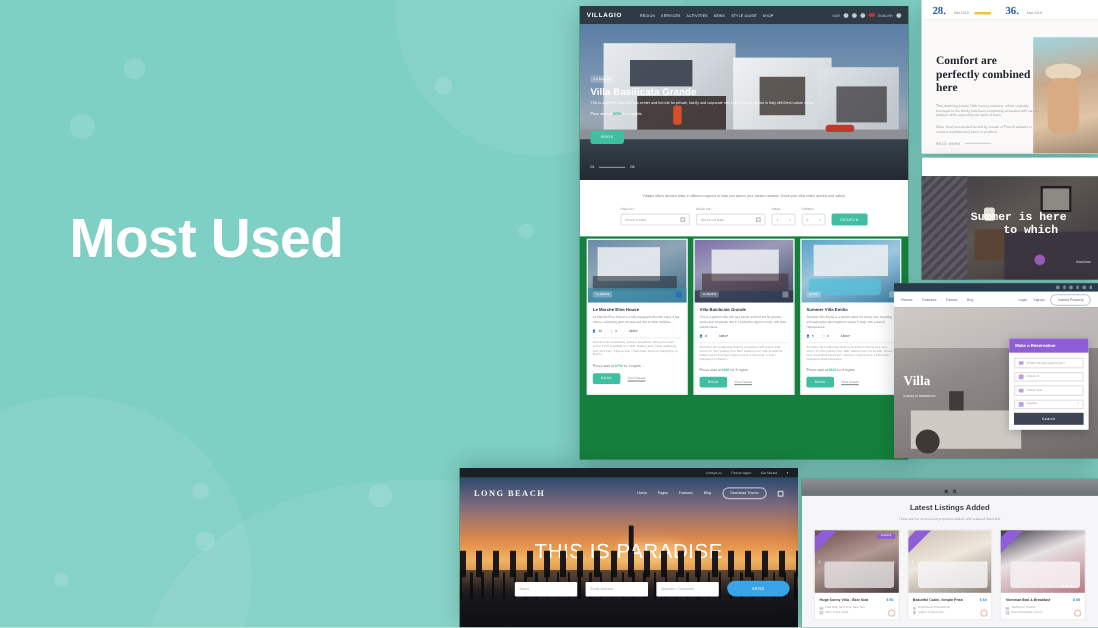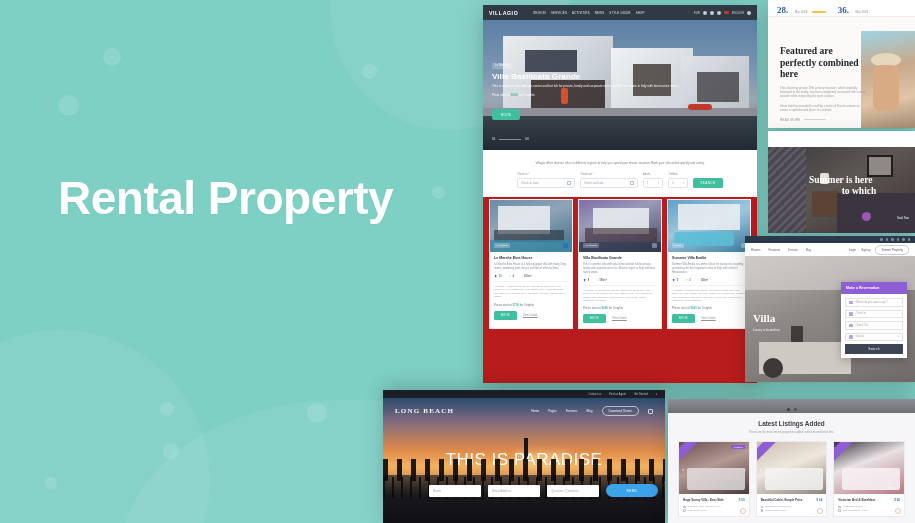--- a/index.html
+++ b/index.html
@@ -39,21 +39,21 @@
     font-size: 46px;
     line-height: 60px;
     font-weight: 700;
     letter-spacing: -0.5px;
     text-shadow: 0 1px 2px rgba(0,0,0,0.04);
     z-index: 5;
   }
   .headline div { white-space: nowrap; }
 
   
-  .shot { position: absolute; background: #b91c1c; overflow: hidden; }
+  .shot { position: absolute; background: #15803d; overflow: hidden; }
   .shot-main {
     left: 483px; top: 5px; width: 274px; height: 378px;
     box-shadow: 0 6px 22px rgba(0,0,0,0.22);
   }
   .vg-nav {
     height: 15px; background: #2f3a45; display: flex; align-items: center;
     padding: 0 6px; gap: 5px;
   }
   .vg-logo { color:#fff; font-size: 5.2px; font-weight: 700; letter-spacing: .6px; }
   .vg-menu { display:flex; gap:5px; margin-left: 10px; }
@@ -175,21 +175,21 @@
   .rm-top { height:16px; background:#fff; }
   .rm-img { height:86px; position:relative;
     background: linear-gradient(150deg,#3b3a3f 0%, #5d5753 45%, #3a3335 100%); }
   .rm-curtain{position:absolute;left:0;top:0;width:38px;height:100%;
     background: repeating-linear-gradient(135deg,#4a4750 0 3px,#5e5a63 3px 6px);}
   .rm-frame{position:absolute;right:22px;top:8px;width:26px;height:22px;border:2px solid #1f1d20;background:#8d8a86;}
   .rm-lamp{position:absolute;left:52px;top:26px;width:9px;height:11px;background:#e6e1d4;border-radius:2px;}
   .rm-table{position:absolute;left:44px;top:44px;width:26px;height:26px;background:#5a4436;}
   .rm-bed{position:absolute;right:0;bottom:0;width:78px;height:40px;background:#3b3540;}
   .rm-txt{position:absolute;right:6px;top:28px;width:100px;text-align:left;}
-  .rm-h{font-family:Liberation Serif, serif;font-size:9.5px;font-weight:700;color:#fff;line-height:11px;}
+  .rm-h{font-family:Liberation Mono, monospace;font-size:9.5px;font-weight:700;color:#fff;line-height:11px;}
   .rm-h .l2{display:block;text-align:center;}
   .rm-dot{position:absolute;right:44px;bottom:12px;width:9px;height:9px;border-radius:50%;background:#9b59b6;}
   .rm-dot-lab{position:absolute;right:6px;bottom:13px;font-size:2.6px;color:rgba(255,255,255,.9);}
 
   
   .shot-rl {
     left: 745px; top: 236px; width: 170px; height: 146px;
     box-shadow: 0 4px 16px rgba(0,0,0,0.2);
   }
   .rl-topbar { height:7px; background:#2b3a4a; display:flex; justify-content:flex-end;
@@ -300,21 +300,21 @@
   <div class="blob blob-dot d1"></div>
   <div class="blob blob-dot d2"></div>
   <div class="blob blob-dot d3"></div>
   <div class="blob blob-dot d4"></div>
   <div class="blob blob-dot d5"></div>
   <div class="blob blob-dot d6"></div>
   <div class="blob blob-dot d7"></div>
   <div class="blob blob-dot d8"></div>
 
   <div class="headline">
-    <div>Rental Property</div>
+    <div>Most Used</div>
   </div>
 
   <div class="shot shot-main">
     <div class="vg-nav">
       <div class="vg-logo">VILLAGIO</div>
       <div class="vg-menu">
         <span>REGION</span>
         <span>SERVICES</span>
         <span>ACTIVITIES</span>
         <span>NEWS</span>
@@ -496,21 +496,21 @@
         <b class="tr-dnum">36.</b>
         <span class="tr-dlab">Mar 2018</span>
       </span>
     </div>
     <div class="tr-body">
       <div class="tr-photo">
         <div class="hat"></div>
         <div class="skin"></div>
       </div>
       <div class="tr-txt">
-        <div class="tr-h">Featured are perfectly combined here</div>
+        <div class="tr-h">Comfort are perfectly combined here</div>
         <div class="tr-p">This charming private 19th century mansion, which originally belonged to the family, has been completely renovated with care &amp; passion while respecting the spirit of place.</div>
         <div class="tr-p">Silver hotel surrounded herself by a team of French artisans to create a sophisticated place in a refined.</div>
         <div class="tr-more">
           <span>READ MORE</span><span class="tr-rule"></span>
         </div>
       </div>
     </div>
   </div>
 
   <div class="shot shot-rm">

